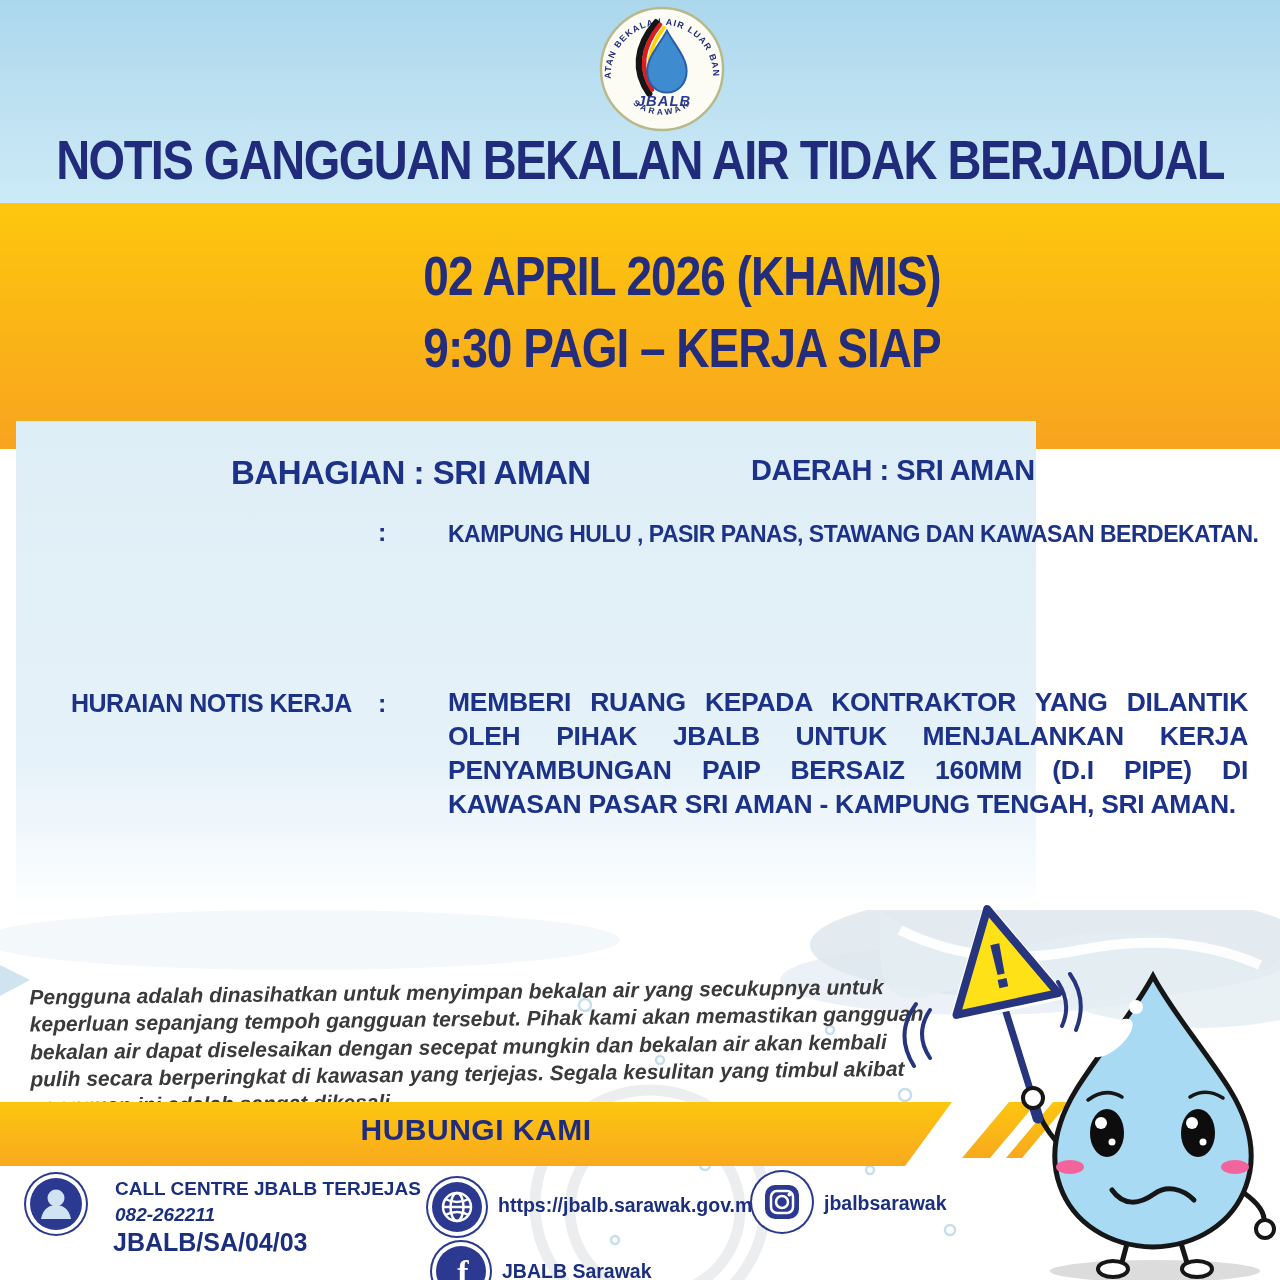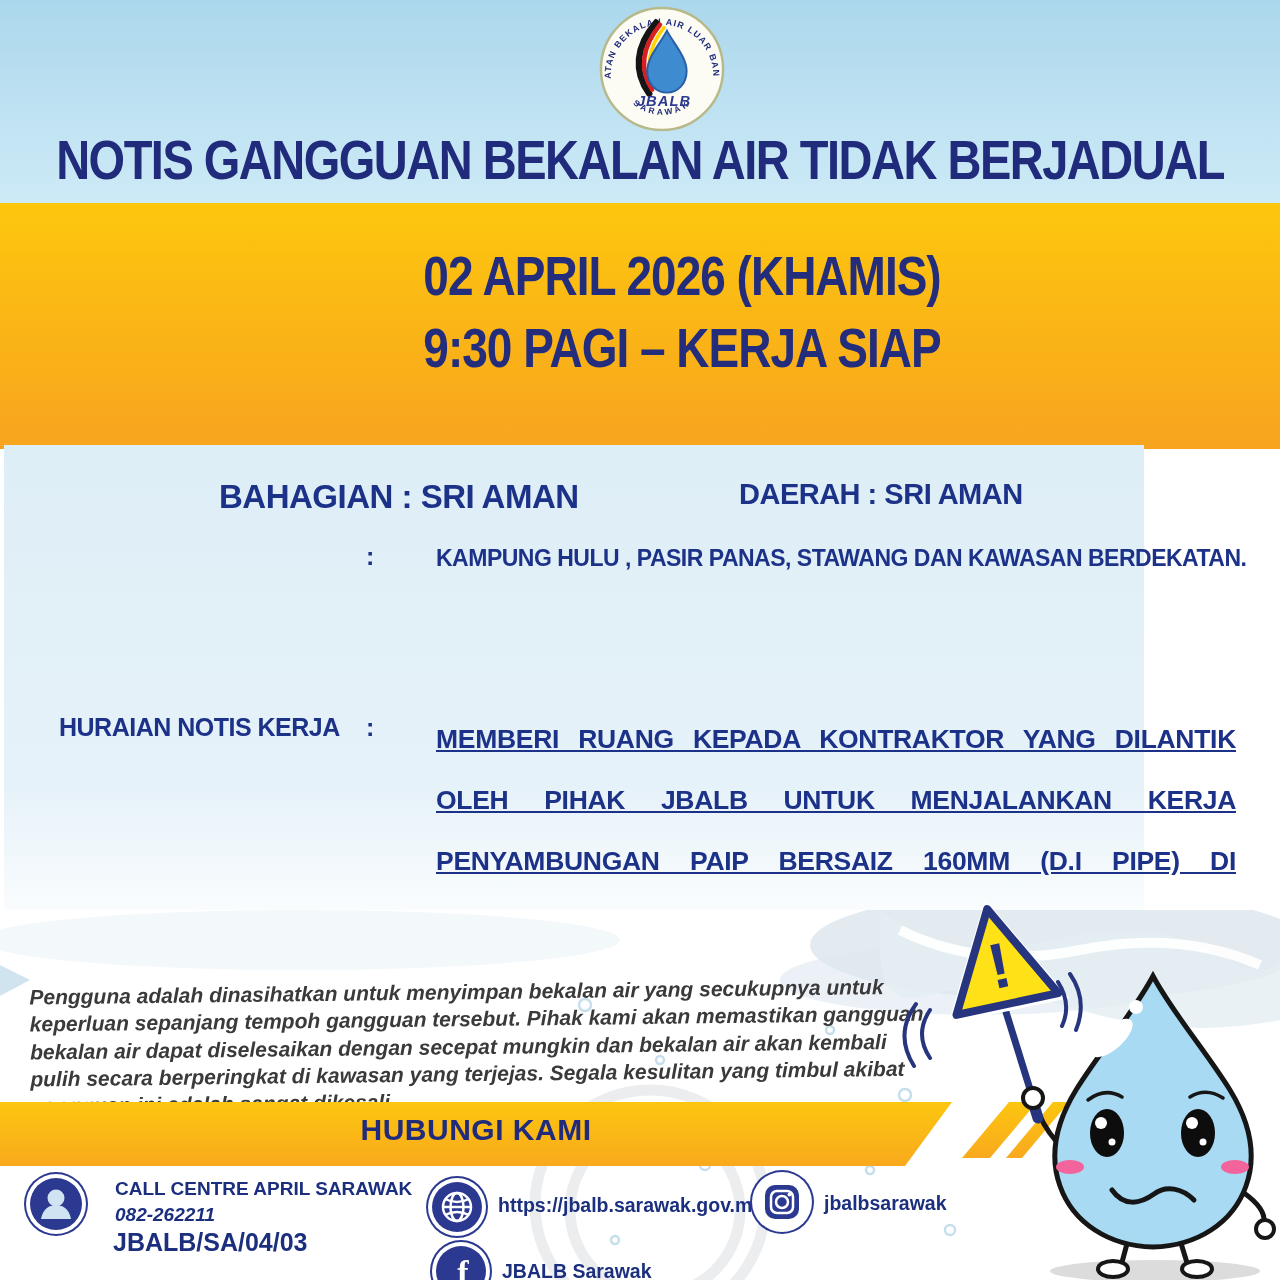--- a/index.html
+++ b/index.html
@@ -16,32 +16,32 @@
     transform:scaleY(1.18);transform-origin:top center;white-space:nowrap;}
   
   .date-banner{position:absolute;left:0;top:203px;width:1280px;height:246px;
     background:linear-gradient(180deg,#fdc70e 0%,#fbb715 45%,#f8a41f 100%);}
   .date-line{position:absolute;width:100%;text-align:center;color:#232d7c;
     font-weight:800;font-size:46px;letter-spacing:-1px;white-space:nowrap;
     transform:translateX(42px) scaleY(1.22);transform-origin:top center;}
   .date-line.l1{top:40px;}
   .date-line.l2{top:112px;}
   
-  .info-section{position:absolute;left:4px;top:421px;width:1140px;height:489px;
-    background:linear-gradient(180deg,#deeef6 0%,#e6f2f9 70%,#f7fbfd 92%,#ffffff 100%);margin-top:24px;}
+  .info-section{position:absolute;left:16px;top:421px;width:1020px;height:489px;
+    background:linear-gradient(180deg,#deeef6 0%,#e6f2f9 70%,#f7fbfd 92%,#ffffff 100%);}
   .info-section .txt{position:absolute;color:#1c3288;font-weight:800;white-space:nowrap;}
   .bahagian-row{top:33px;left:215px;font-size:33px;letter-spacing:-0.5px;}
   .daerah-row{top:33px;left:735px;font-size:29px;letter-spacing:-0.5px;}
   .kawasan-label{top:97px;left:50px;font-size:25px;letter-spacing:-0.5px;}
   .kawasan-colon{top:97px;left:362px;font-size:25px;}
   .kawasan-value{top:100px;left:432px;font-size:23px;letter-spacing:-0.5px;}
   .huraian-label{top:268px;left:55px;font-size:25px;letter-spacing:-0.5px;}
   .huraian-colon{top:268px;left:362px;font-size:25px;}
   .huraian-text{position:absolute;top:264px;left:432px;width:800px;color:#1c3288;
-    font-weight:800;font-size:26.5px;line-height:61px;text-align:justify;letter-spacing:-0.3px;text-decoration:underline;}
+    font-weight:800;font-size:26.5px;line-height:34px;text-align:justify;letter-spacing:-0.3px;}
   
   .bottom-section{position:absolute;left:0;top:910px;width:1280px;height:370px;background:#ffffff;}
   .decor-svg{position:absolute;left:0;top:0;width:1280px;height:370px;z-index:0;}
   .advisory{position:absolute;z-index:1;left:30px;top:68px;width:900px;
     font-size:21px;font-style:italic;font-weight:600;color:#3a3a3a;line-height:1.3;
     transform:rotate(-0.7deg);}
   .hubungi-banner{position:absolute;z-index:1;left:0;top:192px;width:952px;height:64px;
     background:linear-gradient(180deg,#fcc60f 0%,#f9a91d 100%);
     -webkit-clip-path:polygon(0 0,100% 0,calc(100% - 47px) 100%,0 100%);
     clip-path:polygon(0 0,100% 0,calc(100% - 47px) 100%,0 100%);}
@@ -149,21 +149,21 @@
     </div>
     <div class="stripe s1"></div>
     <div class="stripe s2"></div>
 
     <div class="contact-icon person-icon">
       <svg viewBox="0 0 52 52">
         <circle cx="26" cy="20" r="8.5" fill="#cfe3f2"></circle>
         <path d="M11,41 C13,30 20,27 26,27 C32,27 39,30 41,41 Z" fill="#cfe3f2"></path>
       </svg>
     </div>
-    <div class="contact-txt cc-label">CALL CENTRE APRIL SARAWAK</div>
+    <div class="contact-txt cc-label">CALL CENTRE JBALB TERJEJAS</div>
     <div class="contact-txt cc-phone">082-262211</div>
     <div class="contact-txt cc-ref">JBALB/SA/04/03</div>
 
     <div class="contact-icon globe-icon">
       <svg viewBox="0 0 50 50">
         <g stroke="#ffffff" stroke-width="2.5" fill="none">
           <circle cx="25" cy="25" r="14"></circle>
           <ellipse cx="25" cy="25" rx="6.5" ry="14"></ellipse>
           <line x1="11" y1="25" x2="39" y2="25"></line>
           <path d="M13,17 Q25,23 37,17"></path>

